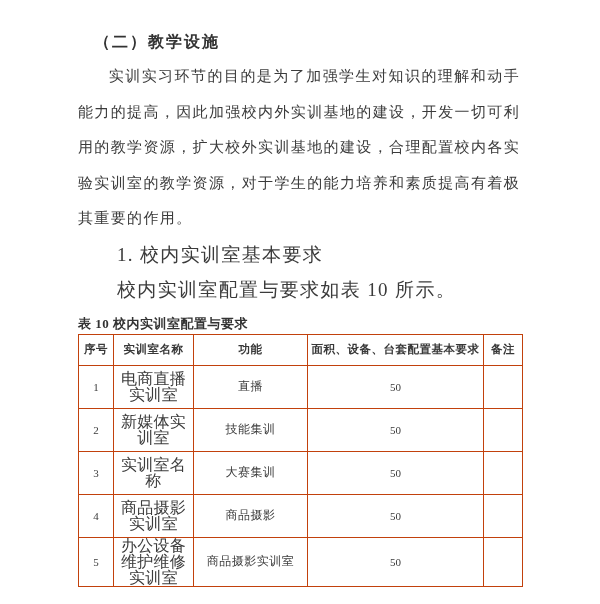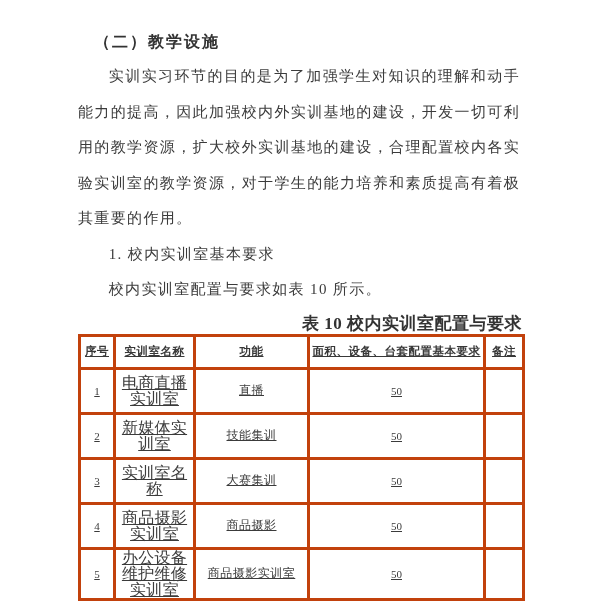--- a/index.html
+++ b/index.html
@@ -34,48 +34,47 @@
     margin: 0;
     font-size: 15px;
     line-height: 35.5px;
     letter-spacing: 1.35px;
     text-align: justify;
     text-indent: 2.05em;
   }
   .doc-line {
     width: 442px;
     margin: 0;
-    font-size: 15px;
+    font-size: 19px;
     line-height: 35.5px;
     letter-spacing: 1.35px;
     text-indent: 2.05em;
     white-space: nowrap;
   }
   .table-caption {
     width: 444px;
     margin: 6px 0 0 0;
-    font-size: 17px;
+    font-size: 13px;
     font-weight: bold;
     color: #333333;
-    text-align: right;
+    text-align: left;
     line-height: 20px;
     letter-spacing: 0.5px;
   }
   table.req-table {
     border-collapse: collapse;
     table-layout: fixed;
     width: 444px;
   }
   .req-table th, .req-table td {
-    border: 3px solid #c2410c;
+    border: 1px solid #c2410c;
     text-align: center;
     vertical-align: middle;
     padding: 0;
     overflow: hidden;
-    text-decoration: underline;
   }
   .req-table th {
     font-size: 11.5px;
     font-weight: bold;
     color: #383838;
     height: 30px;
     letter-spacing: 0.5px;
   }
   .req-table td {
     height: 42px;

